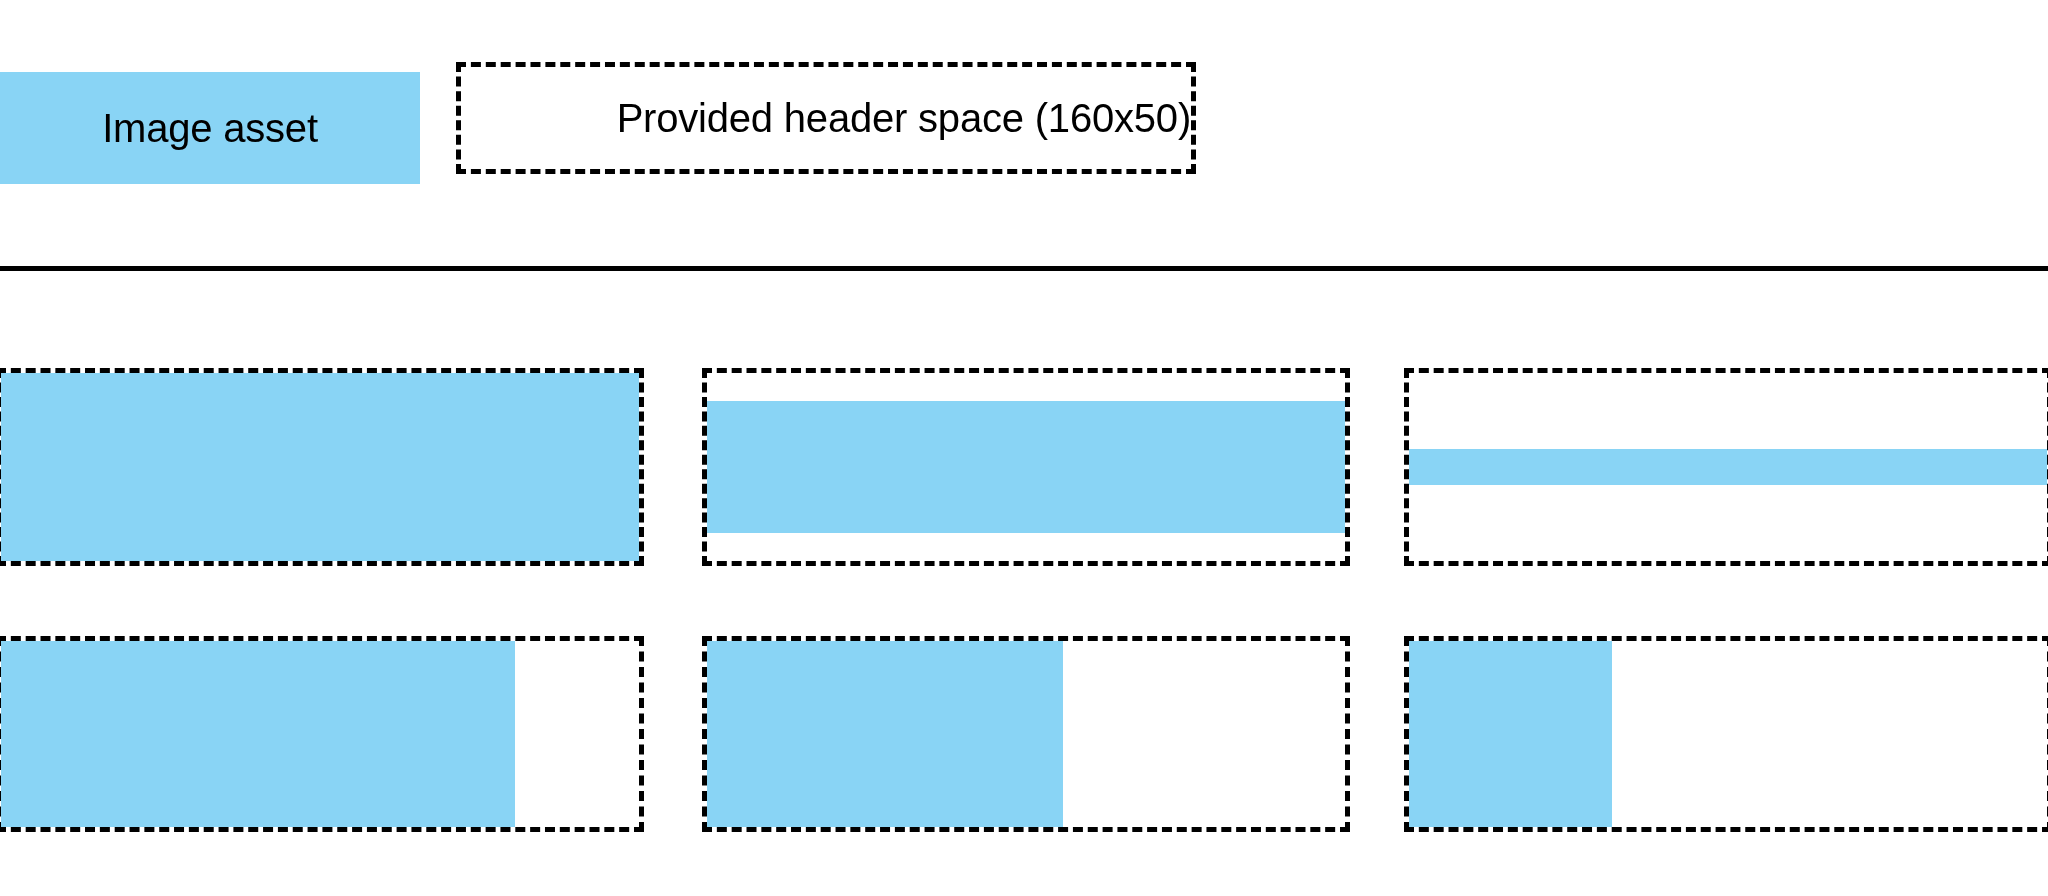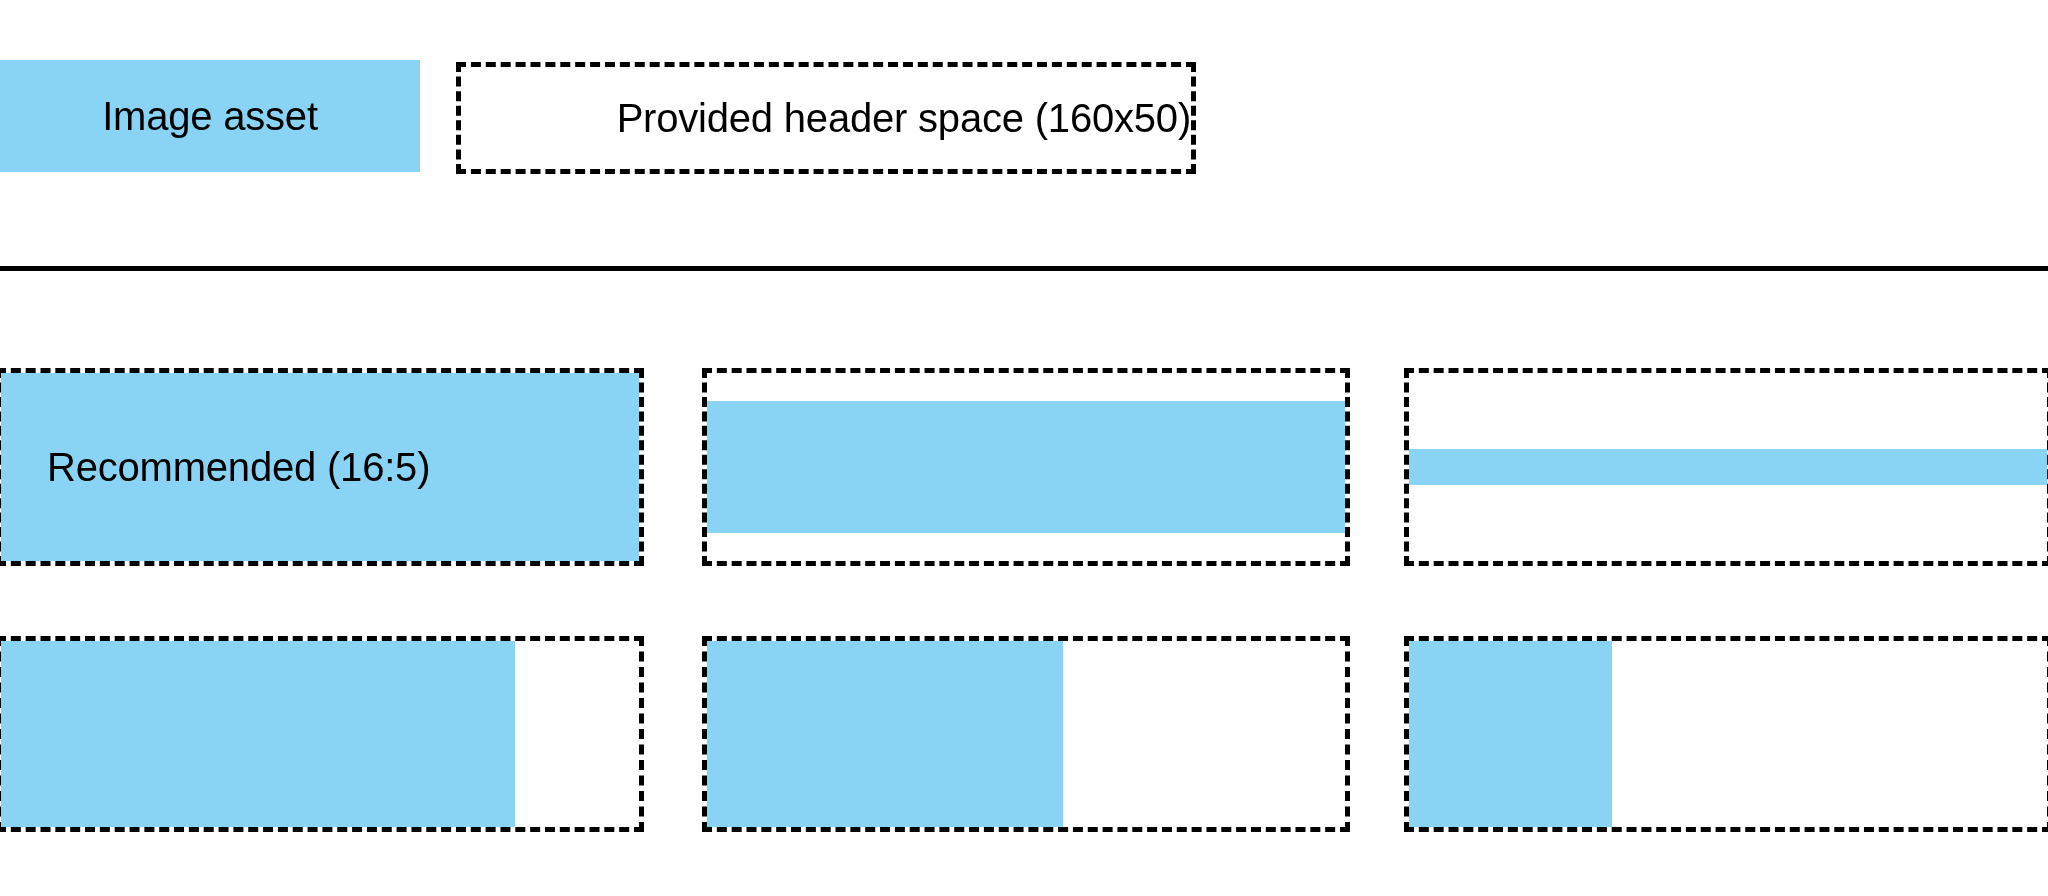--- a/index.html
+++ b/index.html
@@ -28,21 +28,21 @@
     position: absolute;
     left: 0;
     top: 0;
     width: 2048px;
     height: 268px;
   }
 
   .swatch-solid {
     position: absolute;
     left: 0;
-    top: 60px;
+    top: 72px;
     width: 420px;
     height: 112px;
     background: var(--blue);
     display: flex;
     align-items: center;
     justify-content: center;
     box-sizing: border-box;
   }
 
   .swatch-label {
@@ -168,21 +168,20 @@
       <span class="header-space-label">Provided header space (160x50)</span>
     </div>
 
     <div class="divider"></div>
   </div>
 
   <div class="grid">
 
     <div class="cell row1 col1">
       <div class="fill fill-full"></div>
-      <span class="cell-label">Recommended (16:5)</span>
     </div>
 
     <div class="cell row1 col2">
       <div class="fill fill-letterbox"></div>
     </div>
 
     <div class="cell row1 col3">
       <div class="fill fill-band"></div>
     </div>
 

